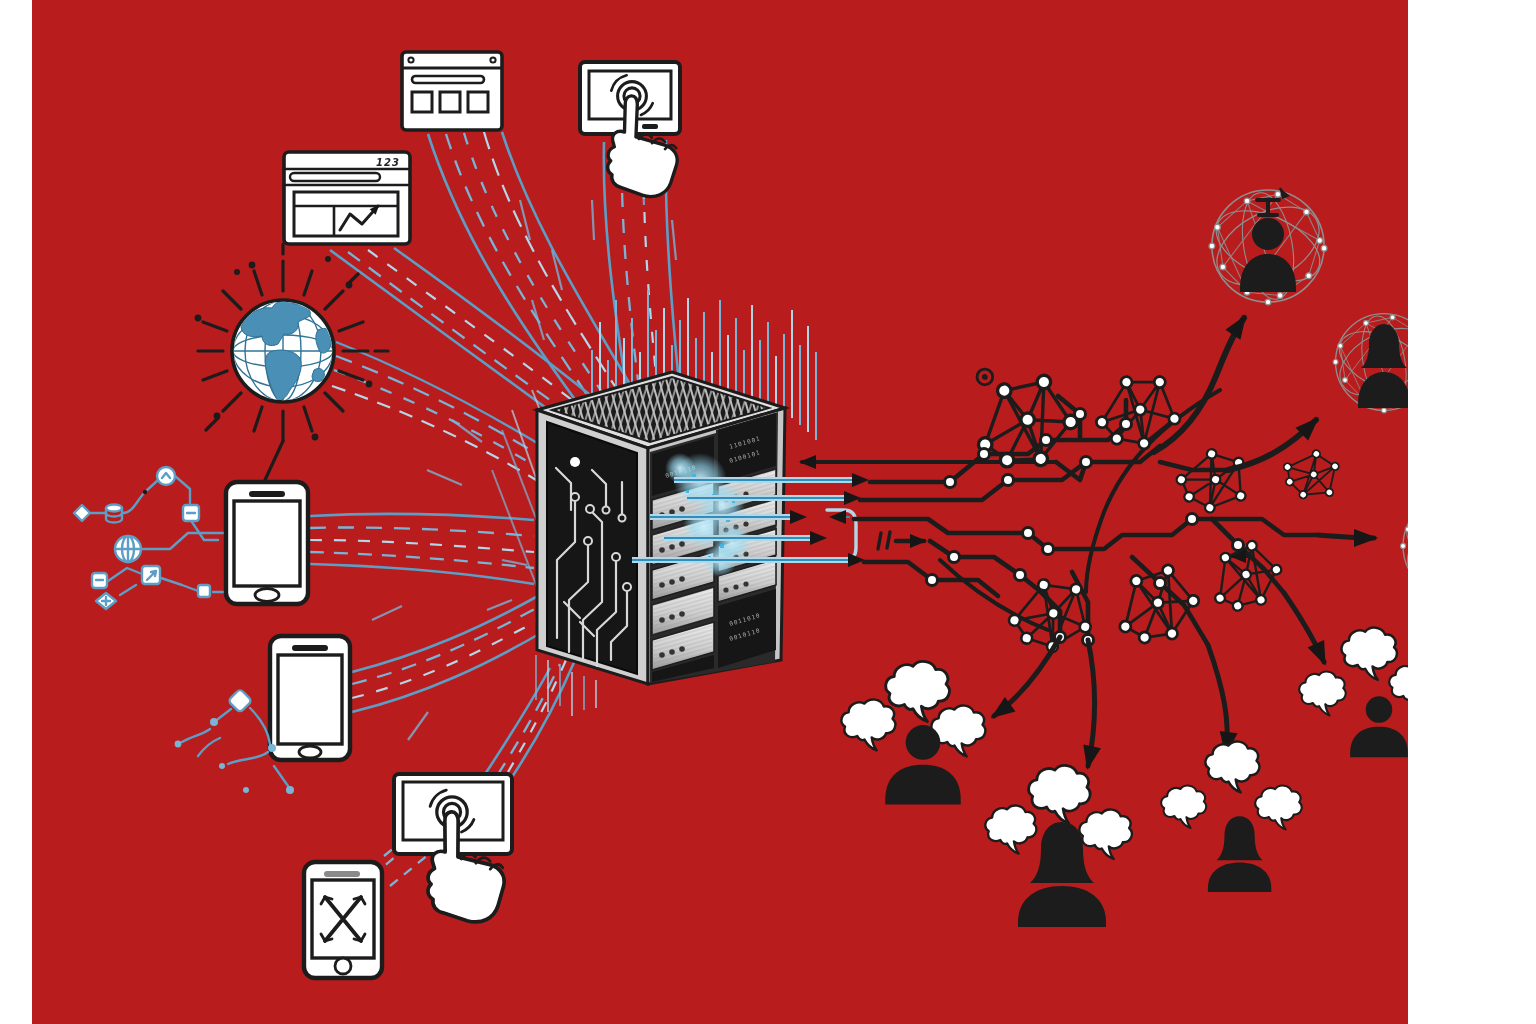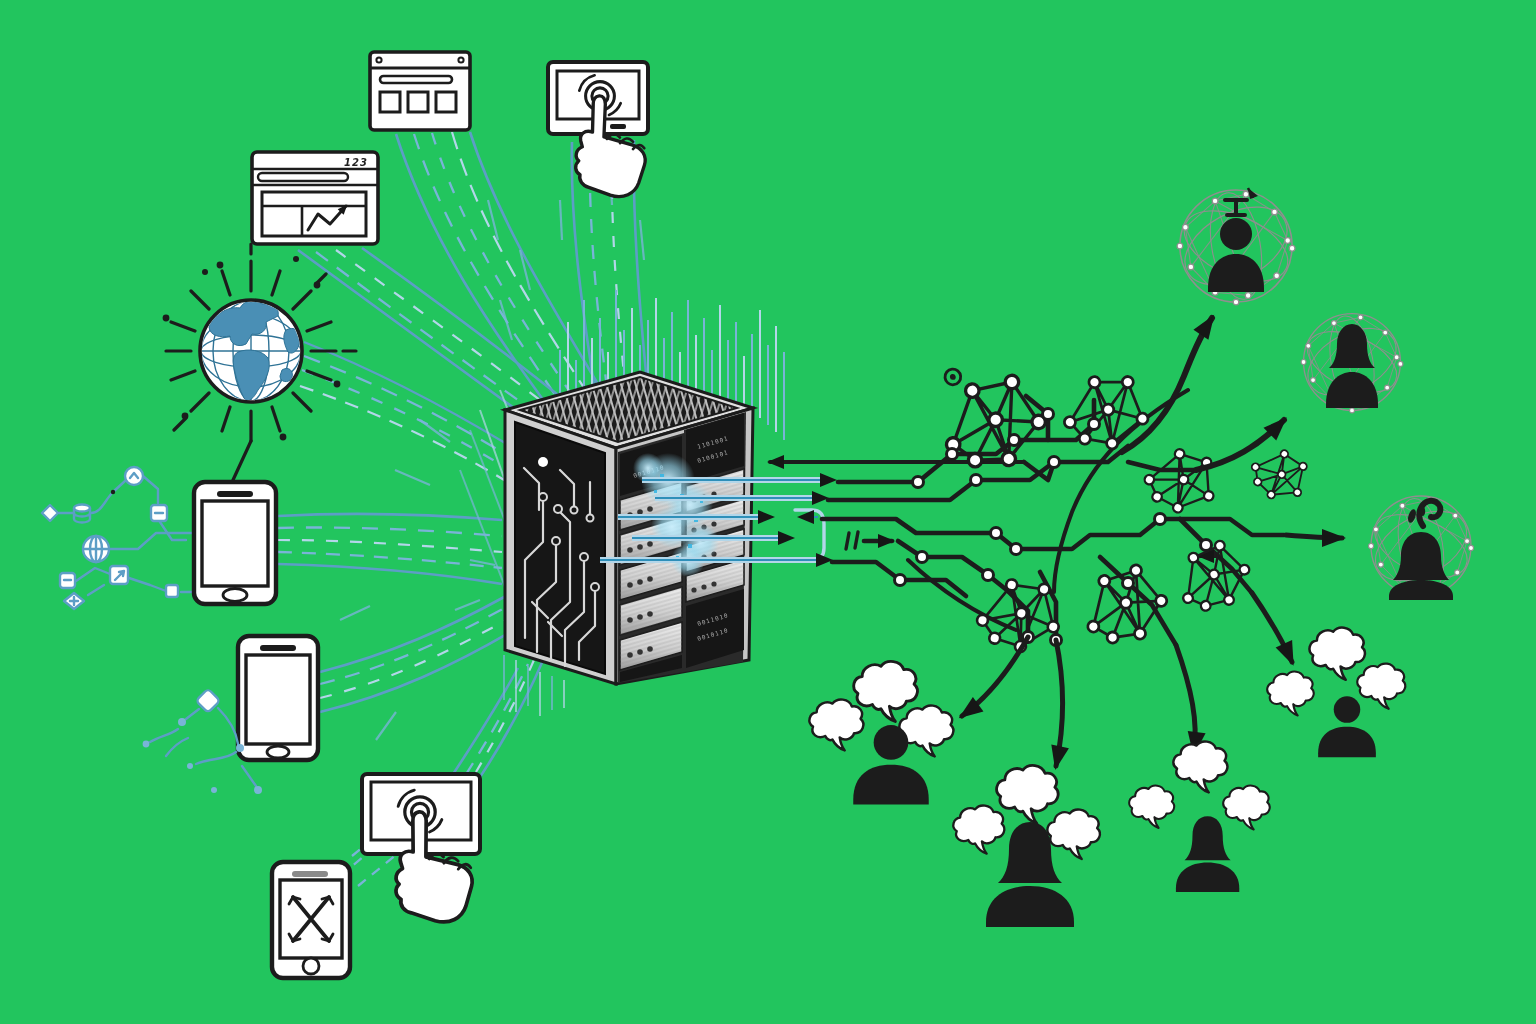--- a/index.html
+++ b/index.html
@@ -1,17 +1,17 @@
 <!DOCTYPE html>
 <html style="--ink: #1c1c1c; --blue: #5d9ec6; --blueDash: #79b4d7; --blueLight: #b3d6e9; --globeFill: #4a8fb5; --globeLine: #2f7396; --glow: #9adef5; --cyan: #39b7e4; --sphereGray: #8f8f8f; --frameGray: #dadada; --sideGray: #cfcfcf; --frontGray: #c6c6c6; --panelDark: #161616; --traceGray: #d8d8d8;"><head>
 <meta charset="utf-8">
 <style>
   html,body{margin:0;padding:0;background:#fff;}
-  .stage{position:relative;width:1536px;height:1024px;background:#22c55e;overflow:hidden;
-         font-family:"DejaVu Sans",sans-serif;}
+  .stage{position:relative;width:1376px;height:1024px;background:#b91c1c;overflow:hidden;
+         font-family:"DejaVu Sans",sans-serif;margin-left:32px;}
   svg{display:block}
   
   .sInk{stroke:var(--ink,#1c1c1c)} .fInk{fill:var(--ink,#1c1c1c)}
   .sBlue{stroke:var(--blue,#5d9ec6)} .sDash{stroke:var(--blueDash,#79b4d7)}
   .sLt{stroke:var(--blueLight,#b3d6e9)}
   .sTrace{stroke:var(--traceGray,#d8d8d8)}
   .sGray{stroke:var(--sphereGray,#8f8f8f)}
   .fWhite{fill:#fff} .noF{fill:none}
   .rnd{stroke-linecap:round;stroke-linejoin:round}
   .fGlobe{fill:var(--globeFill,#4a8fb5)} .sGlobe{stroke:var(--globeLine,#2f7396)}

